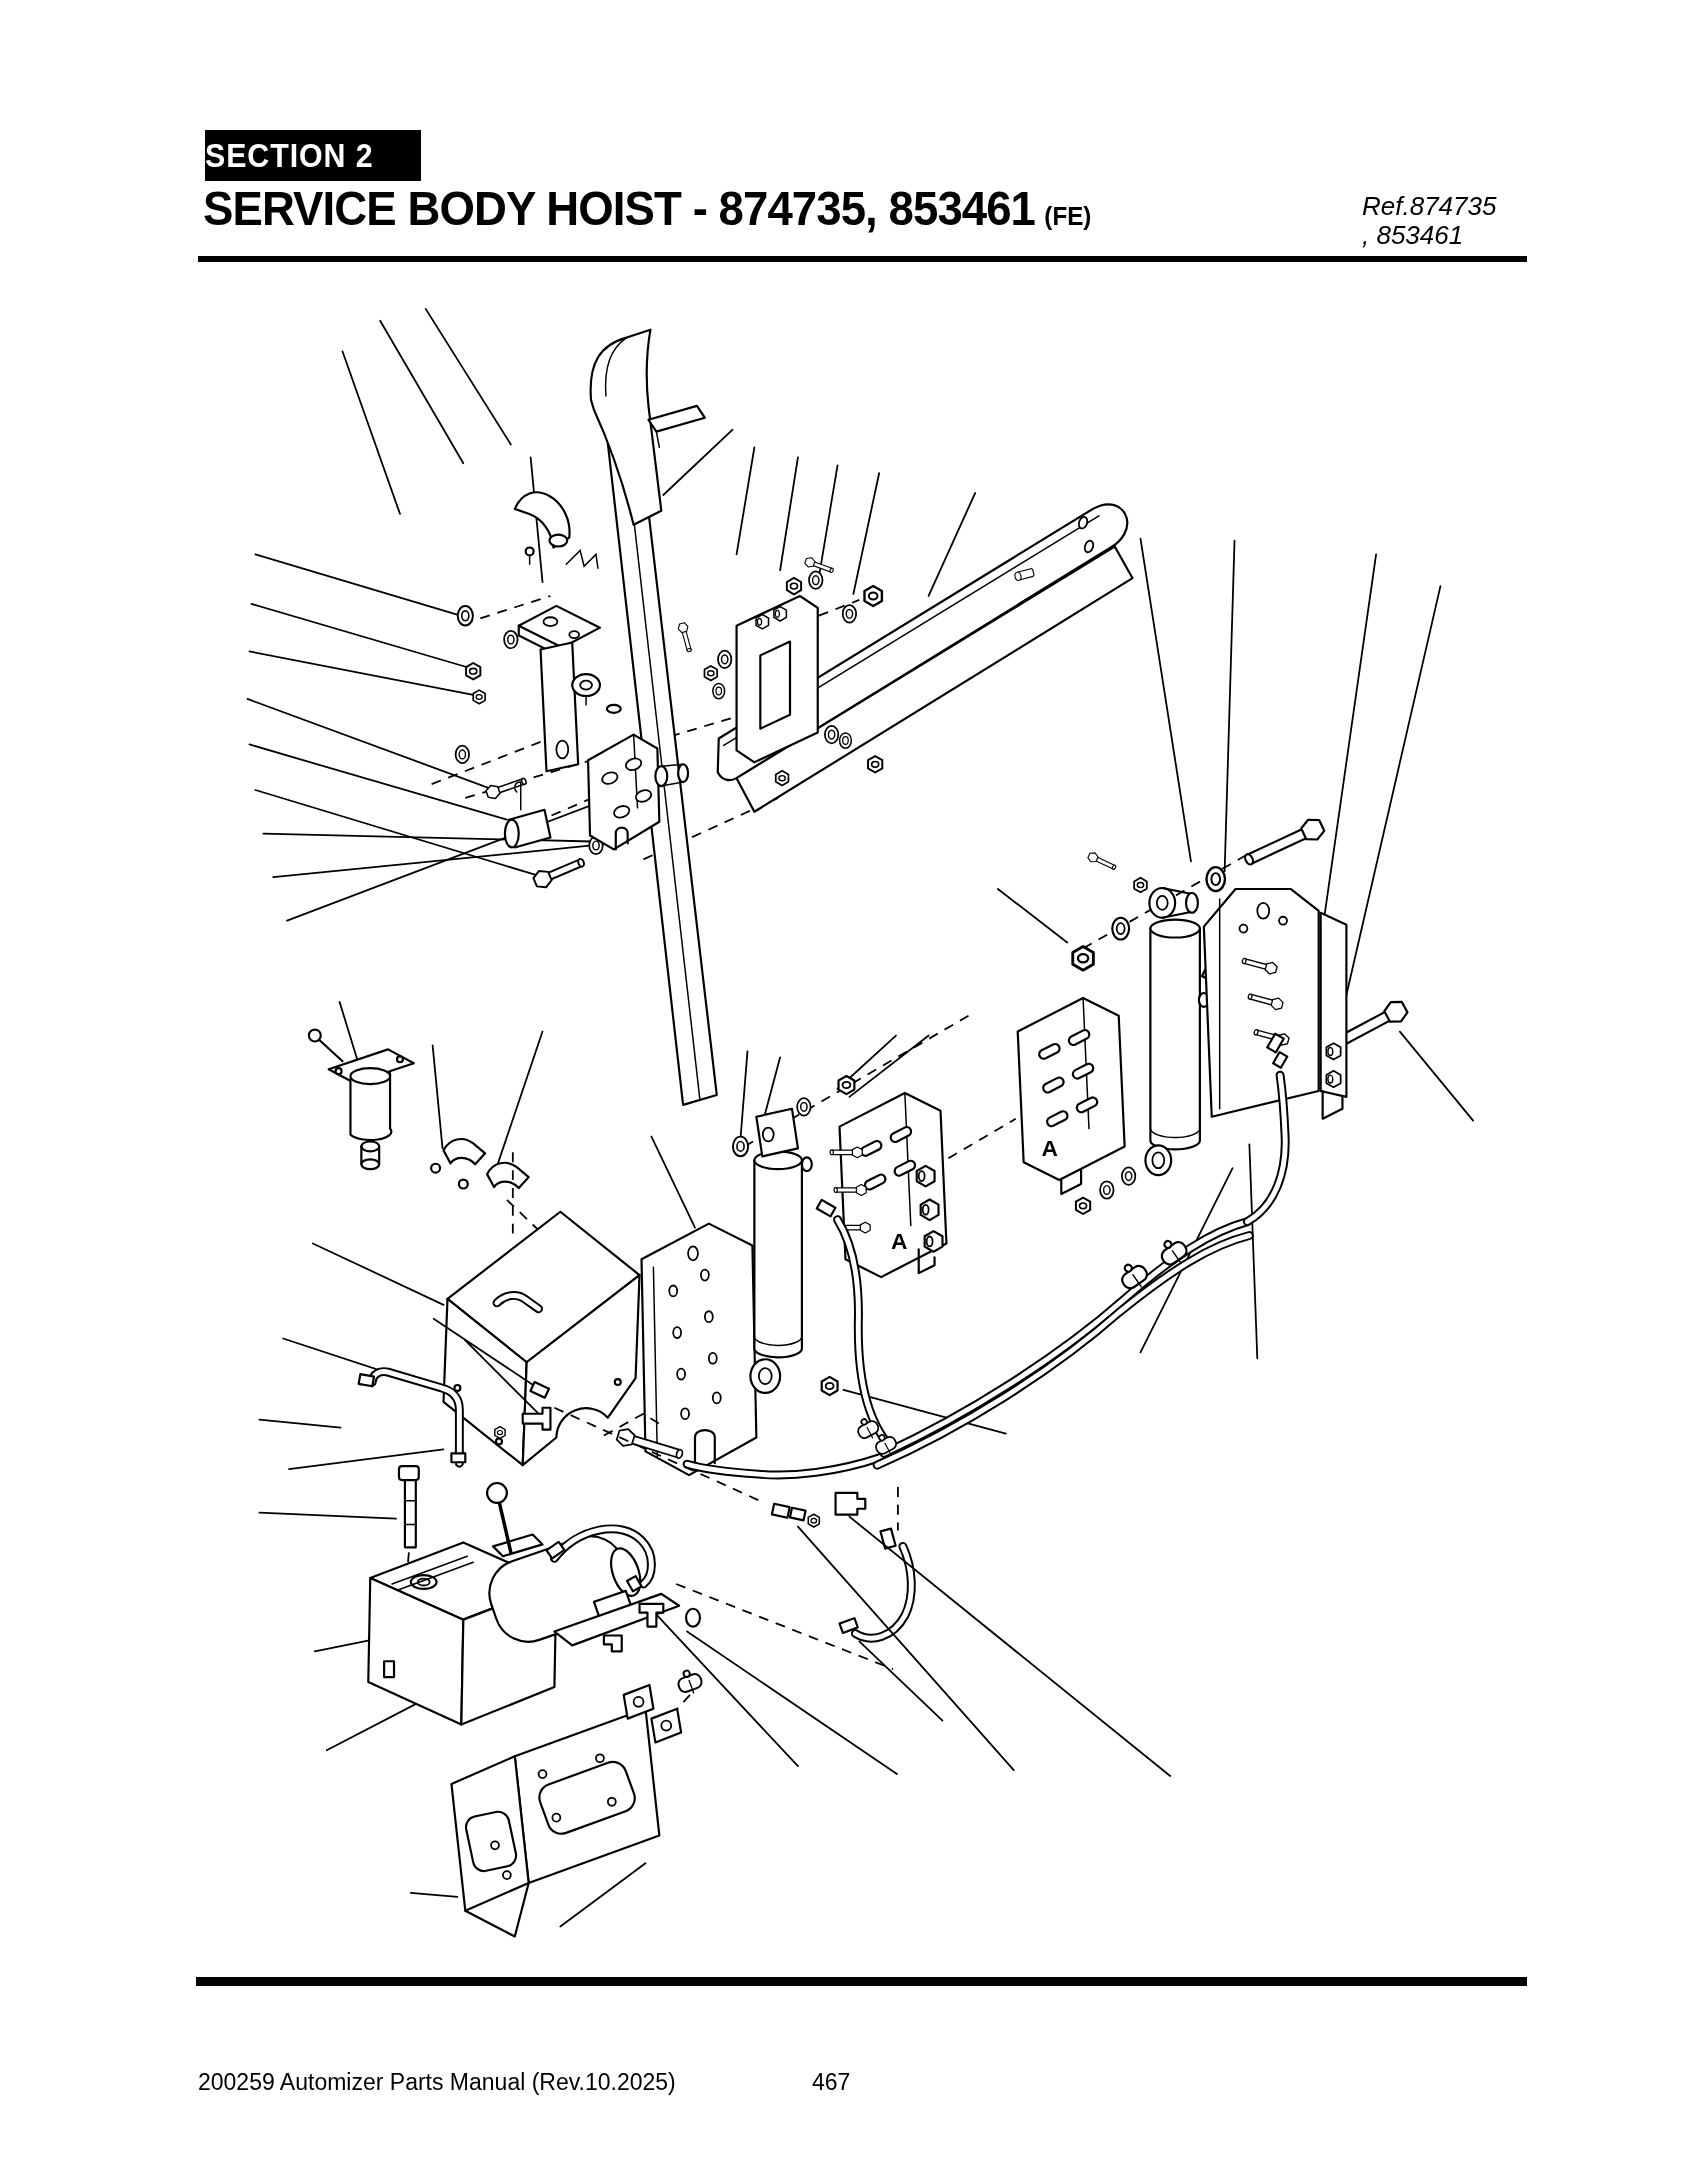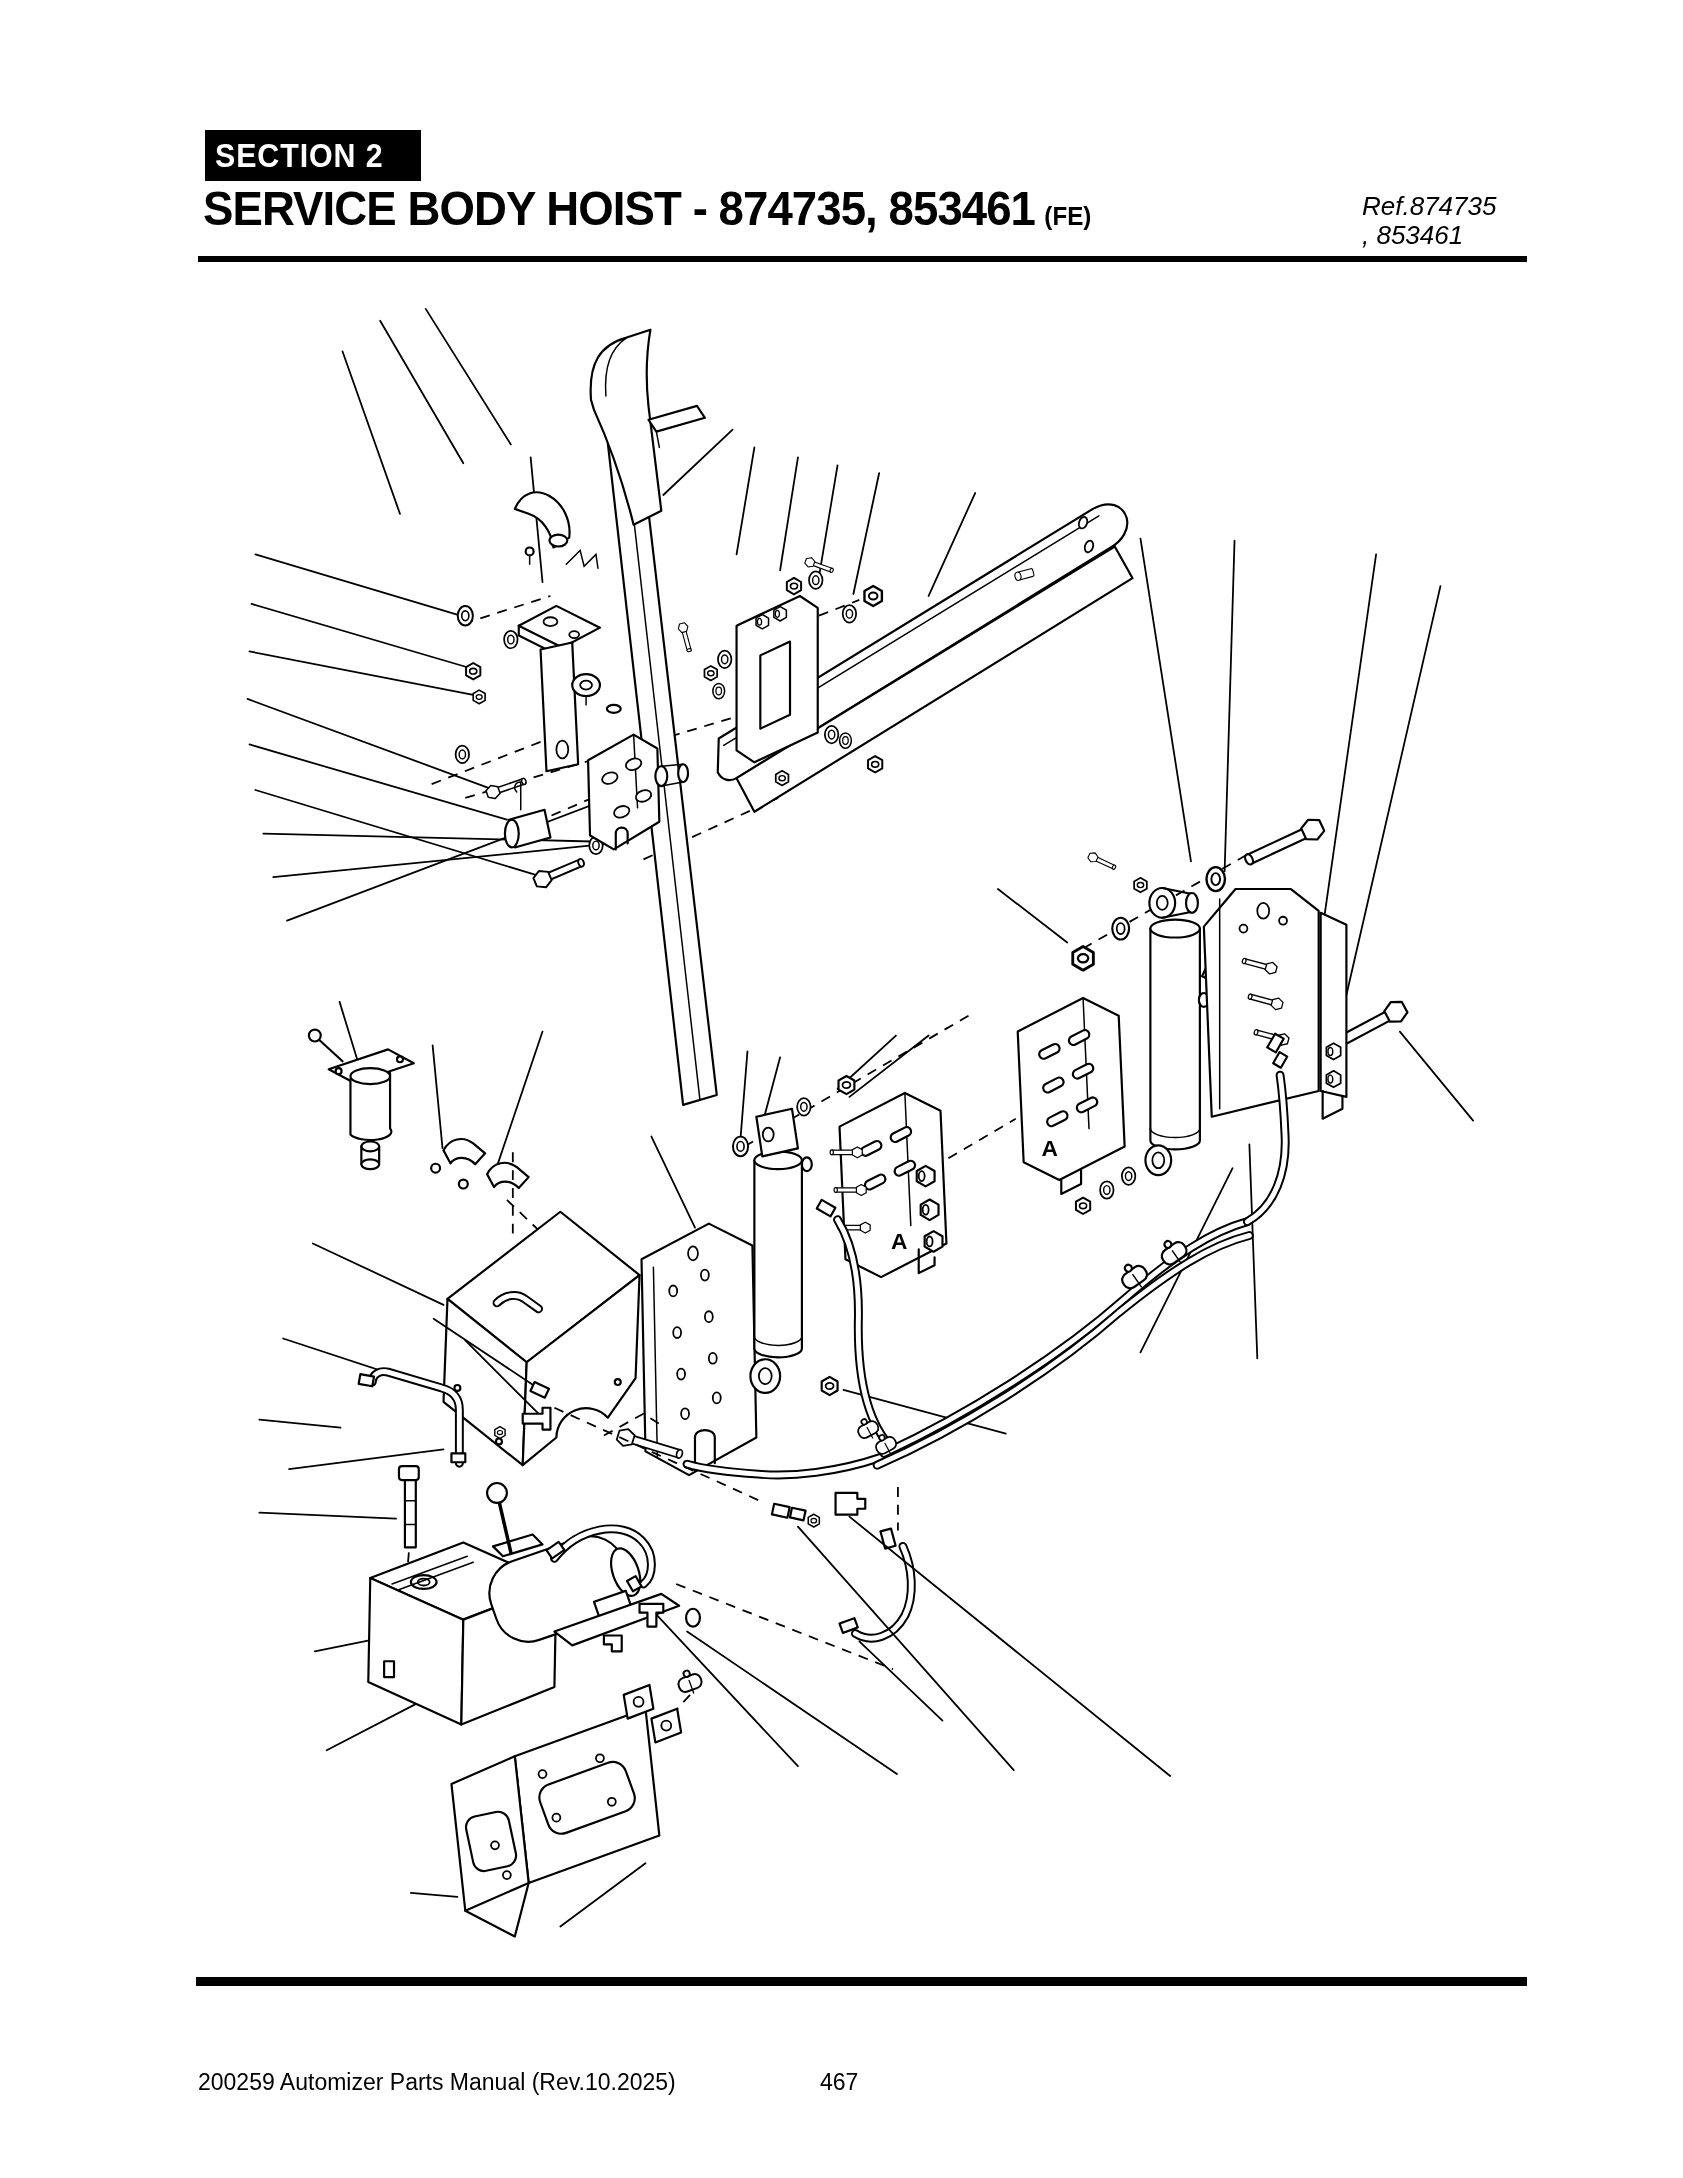--- a/index.html
+++ b/index.html
@@ -1,29 +1,29 @@
 <!DOCTYPE html>
 <html><head>
 <meta charset="utf-8">
 <style>
   html,body{margin:0;padding:0;background:#888;}
   #page{position:relative;width:1683px;height:2178px;background:#ffffff;
         font-family:"Liberation Sans",sans-serif;color:#000;overflow:hidden;}
   .secbox{position:absolute;left:205px;top:130px;width:216px;height:51px;background:#000;
-          display:flex;align-items:center;justify-content:flex-start;padding-left:10px;box-sizing:border-box;}
+          display:flex;align-items:center;justify-content:flex-start;box-sizing:border-box;}
   .secbox span{color:#fff;font-weight:bold;font-size:33px;letter-spacing:1px;transform:scaleX(.92);transform-origin:left center;white-space:nowrap;}
   .title{position:absolute;left:203px;top:180px;font-weight:bold;font-size:49px;letter-spacing:-1px;
          transform:scaleX(.93);transform-origin:left top;white-space:nowrap;display:flex;align-items:baseline;gap:10px;}
   .title .suffix{font-size:26px;font-weight:bold;letter-spacing:0;}
   .refblock{position:absolute;left:1362px;top:192px;font-style:italic;font-size:26px;line-height:1.12;}
   .hr1{position:absolute;left:198px;top:256px;width:1329px;height:6px;background:#000;}
   .hr2{position:absolute;left:196px;top:1977px;width:1331px;height:9px;background:#000;}
   .footer{position:absolute;left:0;top:2069px;width:1683px;font-size:23px;}
   .footer .man{position:absolute;left:198px;top:0;}
-  .footer .pg{position:absolute;left:812px;top:0;margin-left:8px;}
+  .footer .pg{position:absolute;left:812px;top:0;}
   svg{position:absolute;left:0;top:0;}
   .ln{fill:none;stroke:#000;stroke-width:2.2;stroke-linecap:round;stroke-linejoin:round;}
   .lnt{fill:none;stroke:#000;stroke-width:1.5;stroke-linecap:round;}
   .fw{fill:#fff;stroke:#000;stroke-width:2.2;stroke-linejoin:round;}
   .ld{fill:none;stroke:#000;stroke-width:1.8;stroke-linecap:round;}
   .dsh{fill:none;stroke:#000;stroke-width:1.8;stroke-dasharray:10 8;}
   .hoseO{fill:none;stroke:#000;stroke-width:9;stroke-linecap:round;}
   .hoseI{fill:none;stroke:#fff;stroke-width:5;stroke-linecap:round;}
   .hole{fill:#fff;stroke:#000;stroke-width:1.8;}
   .lblA{font-family:"Liberation Sans",sans-serif;font-size:23px;font-weight:bold;fill:#000;}

